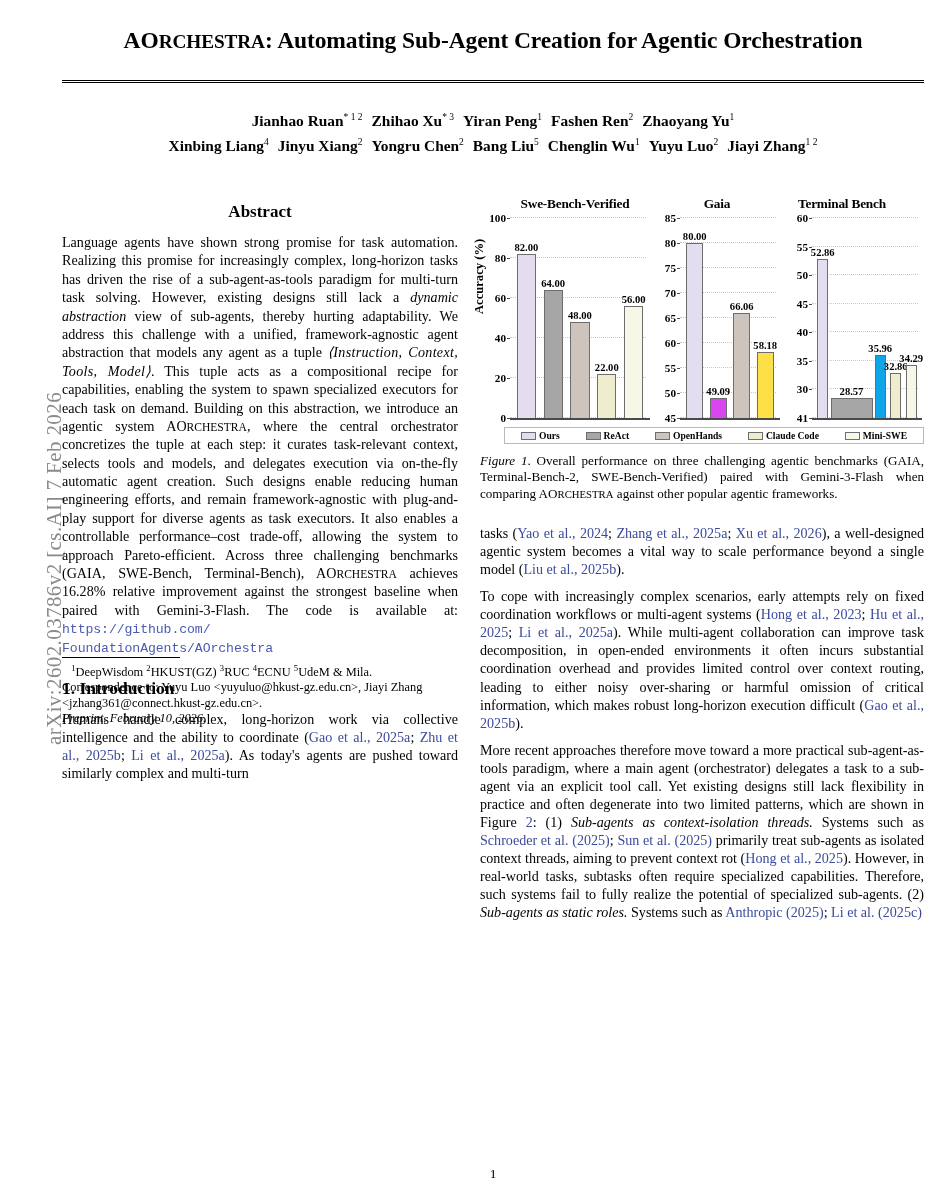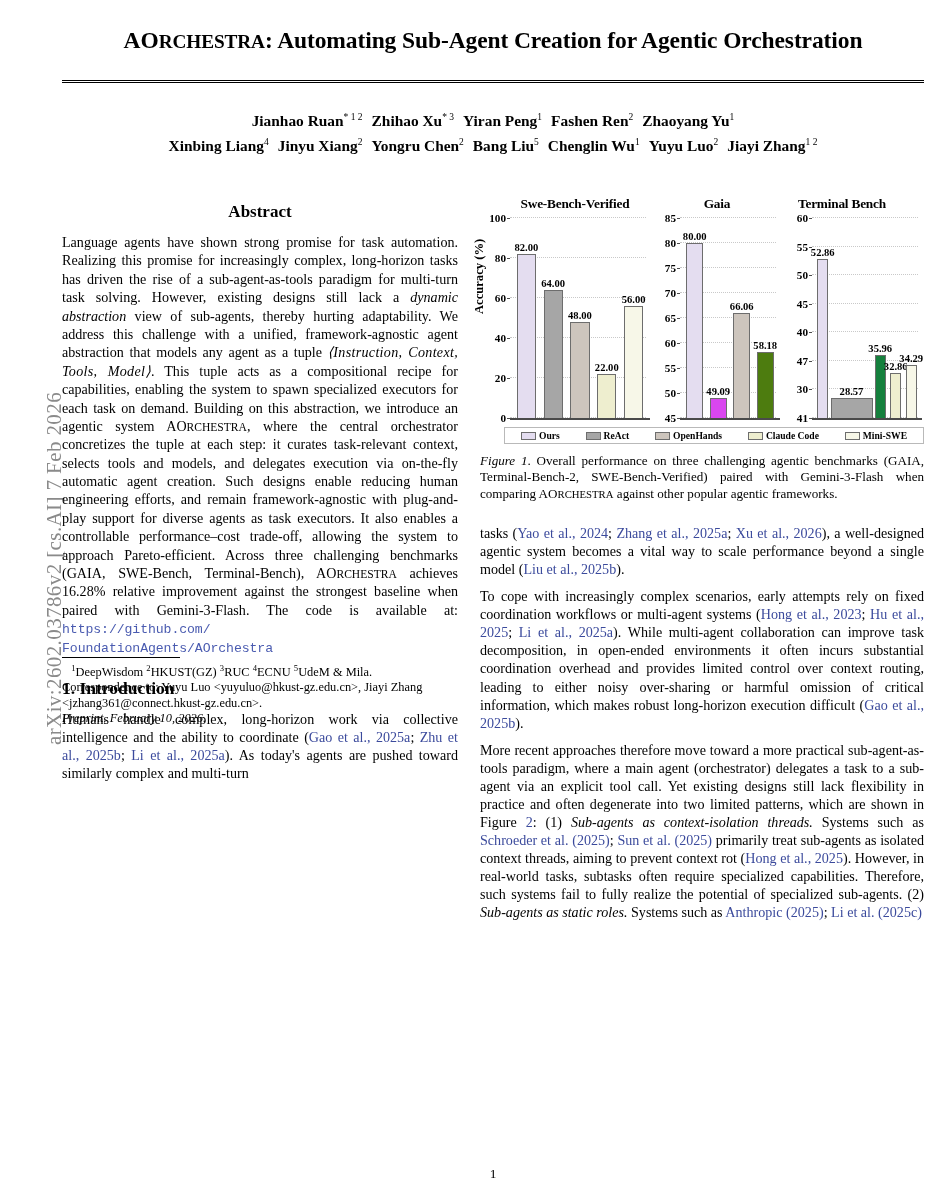--- a/index.html
+++ b/index.html
@@ -410,40 +410,40 @@
                       <div class="bar" style="height: 10.225%; background: #d946ef;">
                         <div class="bar-lab">49.09</div>
                       </div>
                     </div>
                     <div class="bar-wrap">
                       <div class="bar" style="height: 52.65%; background: rgb(205, 197, 189);">
                         <div class="bar-lab">66.06</div>
                       </div>
                     </div>
                     <div class="bar-wrap">
-                      <div class="bar" style="height: 32.95%; background: #4d7c0f;">
+                      <div class="bar" style="height: 32.95%; background: #fde047;">
                         <div class="bar-lab">58.18</div>
                       </div>
                     </div>
                   </div>
                 </div>
               </div>
               <div class="panel p2">
                 <div class="p-title">Terminal Bench</div>
                 <div class="plot">
                   <div class="gridline" style="bottom: 0%;">
                     <div class="ytick">41</div>
                     <div class="tickmark"></div>
                   </div>
                   <div class="gridline" style="bottom: 14.2857%;">
                     <div class="ytick">30</div>
                     <div class="tickmark"></div>
                   </div>
                   <div class="gridline" style="bottom: 28.5714%;">
-                    <div class="ytick">47</div>
+                    <div class="ytick">35</div>
                     <div class="tickmark"></div>
                   </div>
                   <div class="gridline" style="bottom: 42.8571%;">
                     <div class="ytick">40</div>
                     <div class="tickmark"></div>
                   </div>
                   <div class="gridline" style="bottom: 57.1429%;">
                     <div class="ytick">45</div>
                     <div class="tickmark"></div>
                   </div>
@@ -464,21 +464,21 @@
                       <div class="bar" style="height: 79.6%; background: rgb(228, 221, 240);">
                         <div class="bar-lab">52.86</div>
                       </div>
                     </div>
                     <div class="bar-wrap">
                       <div class="bar" style="height: 10.2%; background: rgb(166, 166, 166); padding-left: 40px;">
                         <div class="bar-lab">28.57</div>
                       </div>
                     </div>
                     <div class="bar-wrap">
-                      <div class="bar" style="height: 31.3143%; background: #15803d;">
+                      <div class="bar" style="height: 31.3143%; background: #0ea5e9;">
                         <div class="bar-lab">35.96</div>
                       </div>
                     </div>
                     <div class="bar-wrap">
                       <div class="bar" style="height: 22.4571%; background: rgb(238, 238, 207);">
                         <div class="bar-lab">32.86</div>
                       </div>
                     </div>
                     <div class="bar-wrap">
                       <div class="bar" style="height: 26.5429%; background: rgb(247, 247, 232);">

